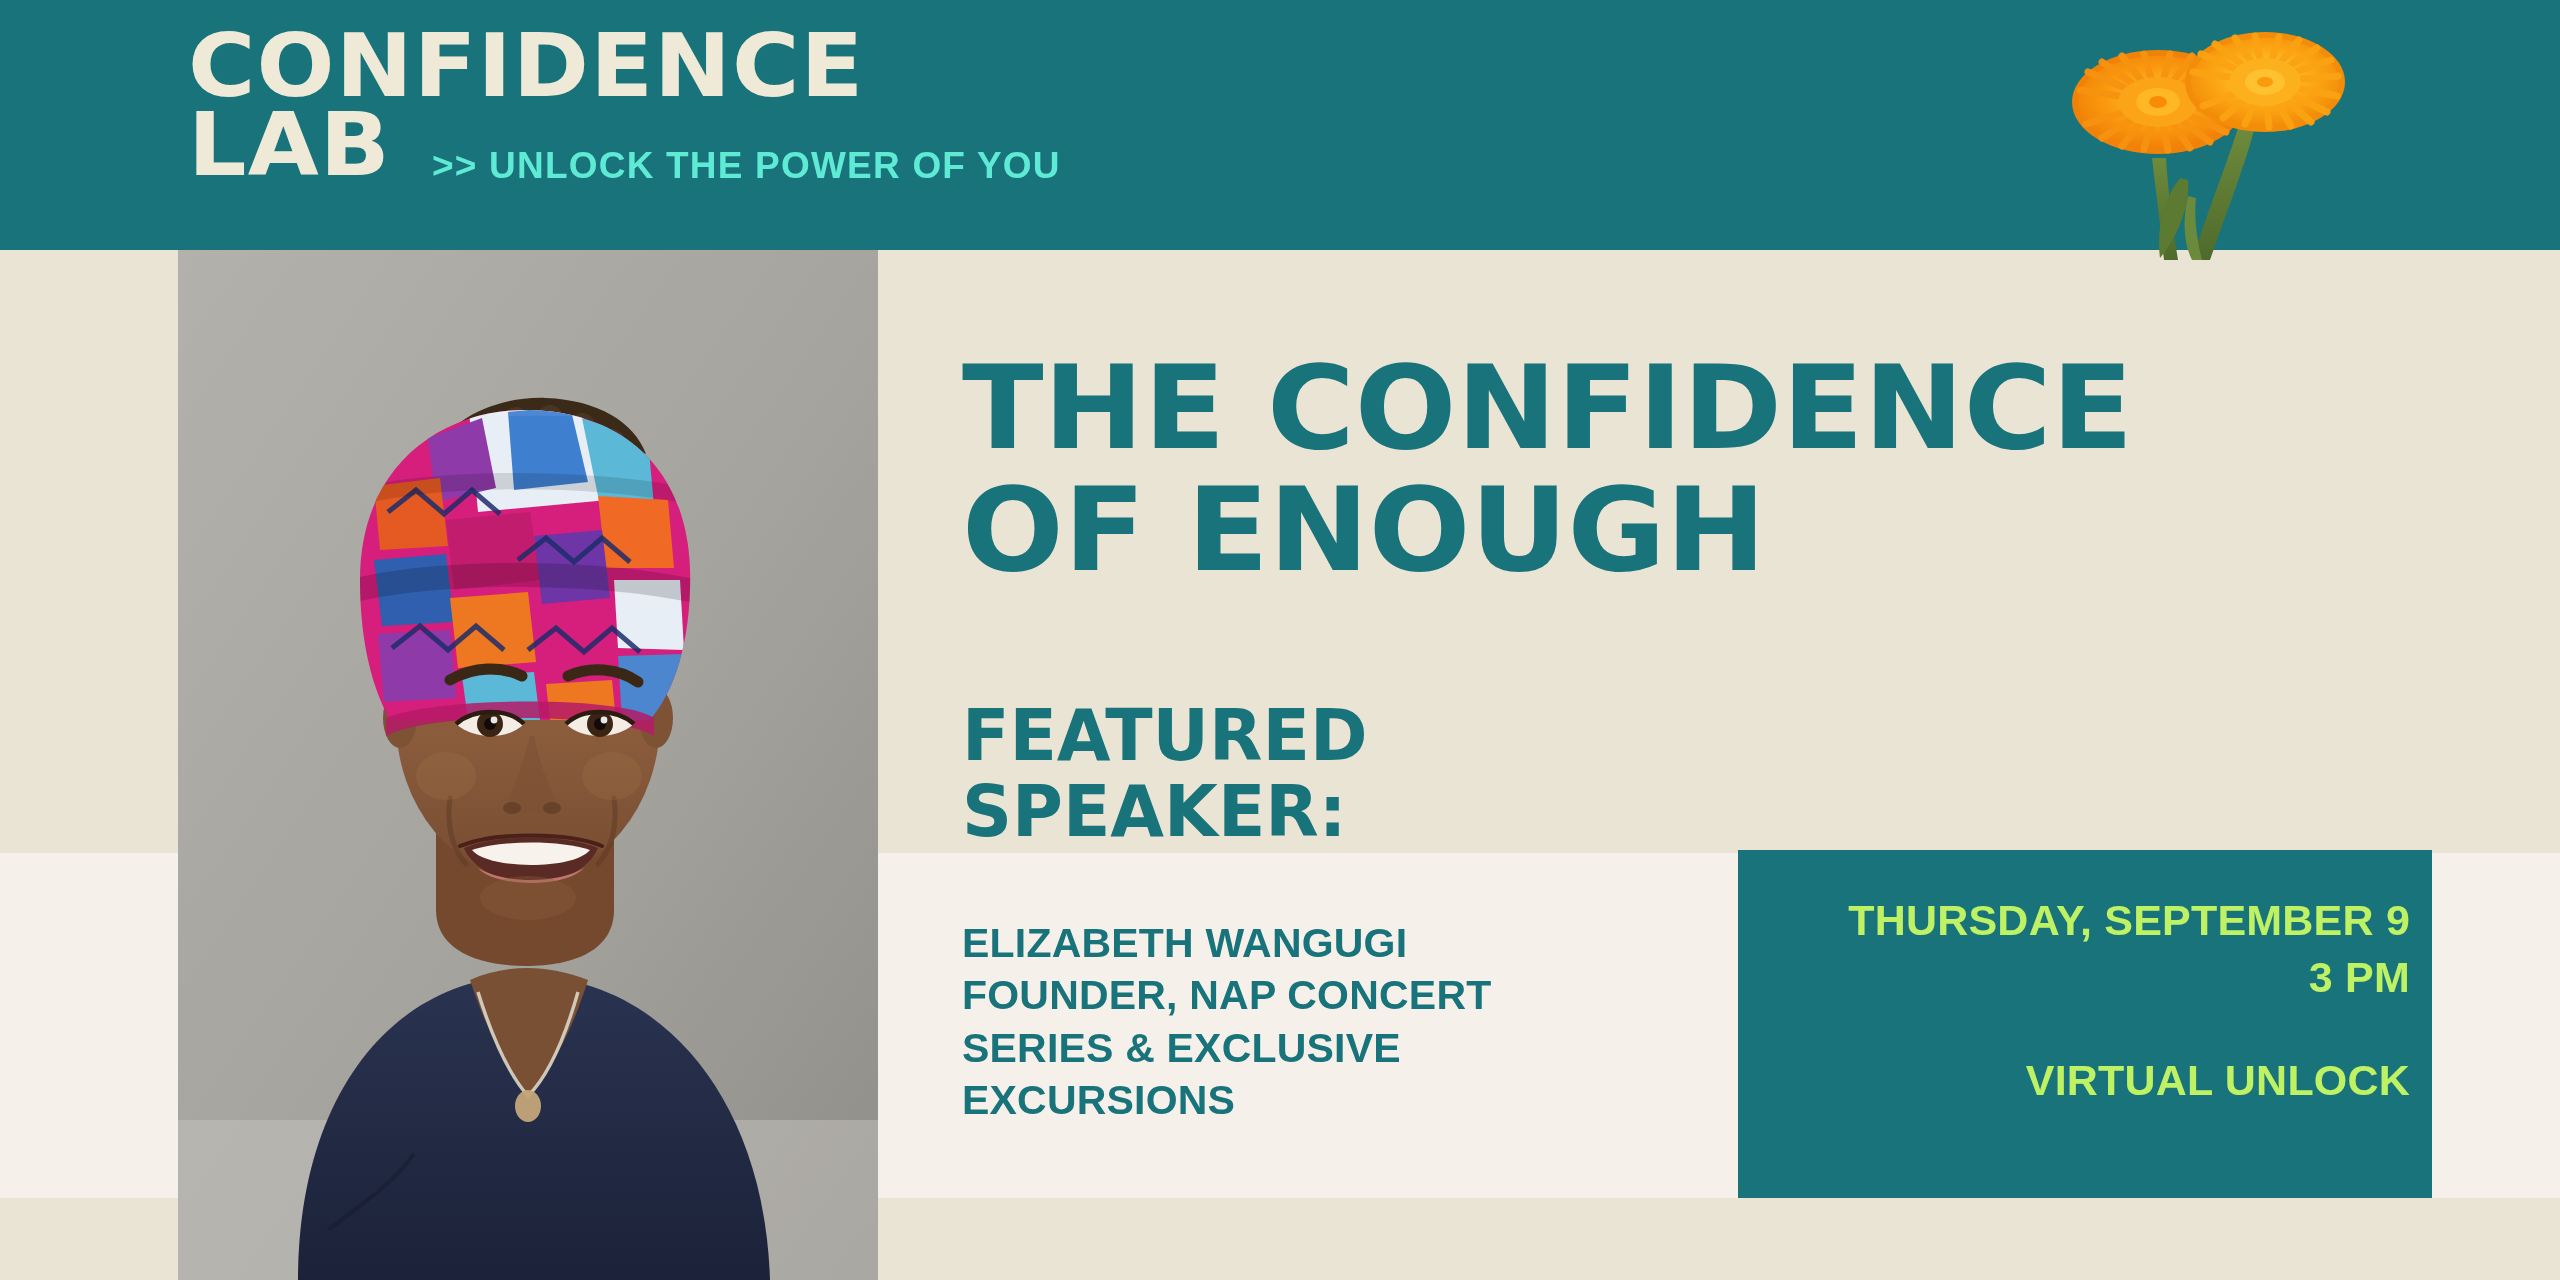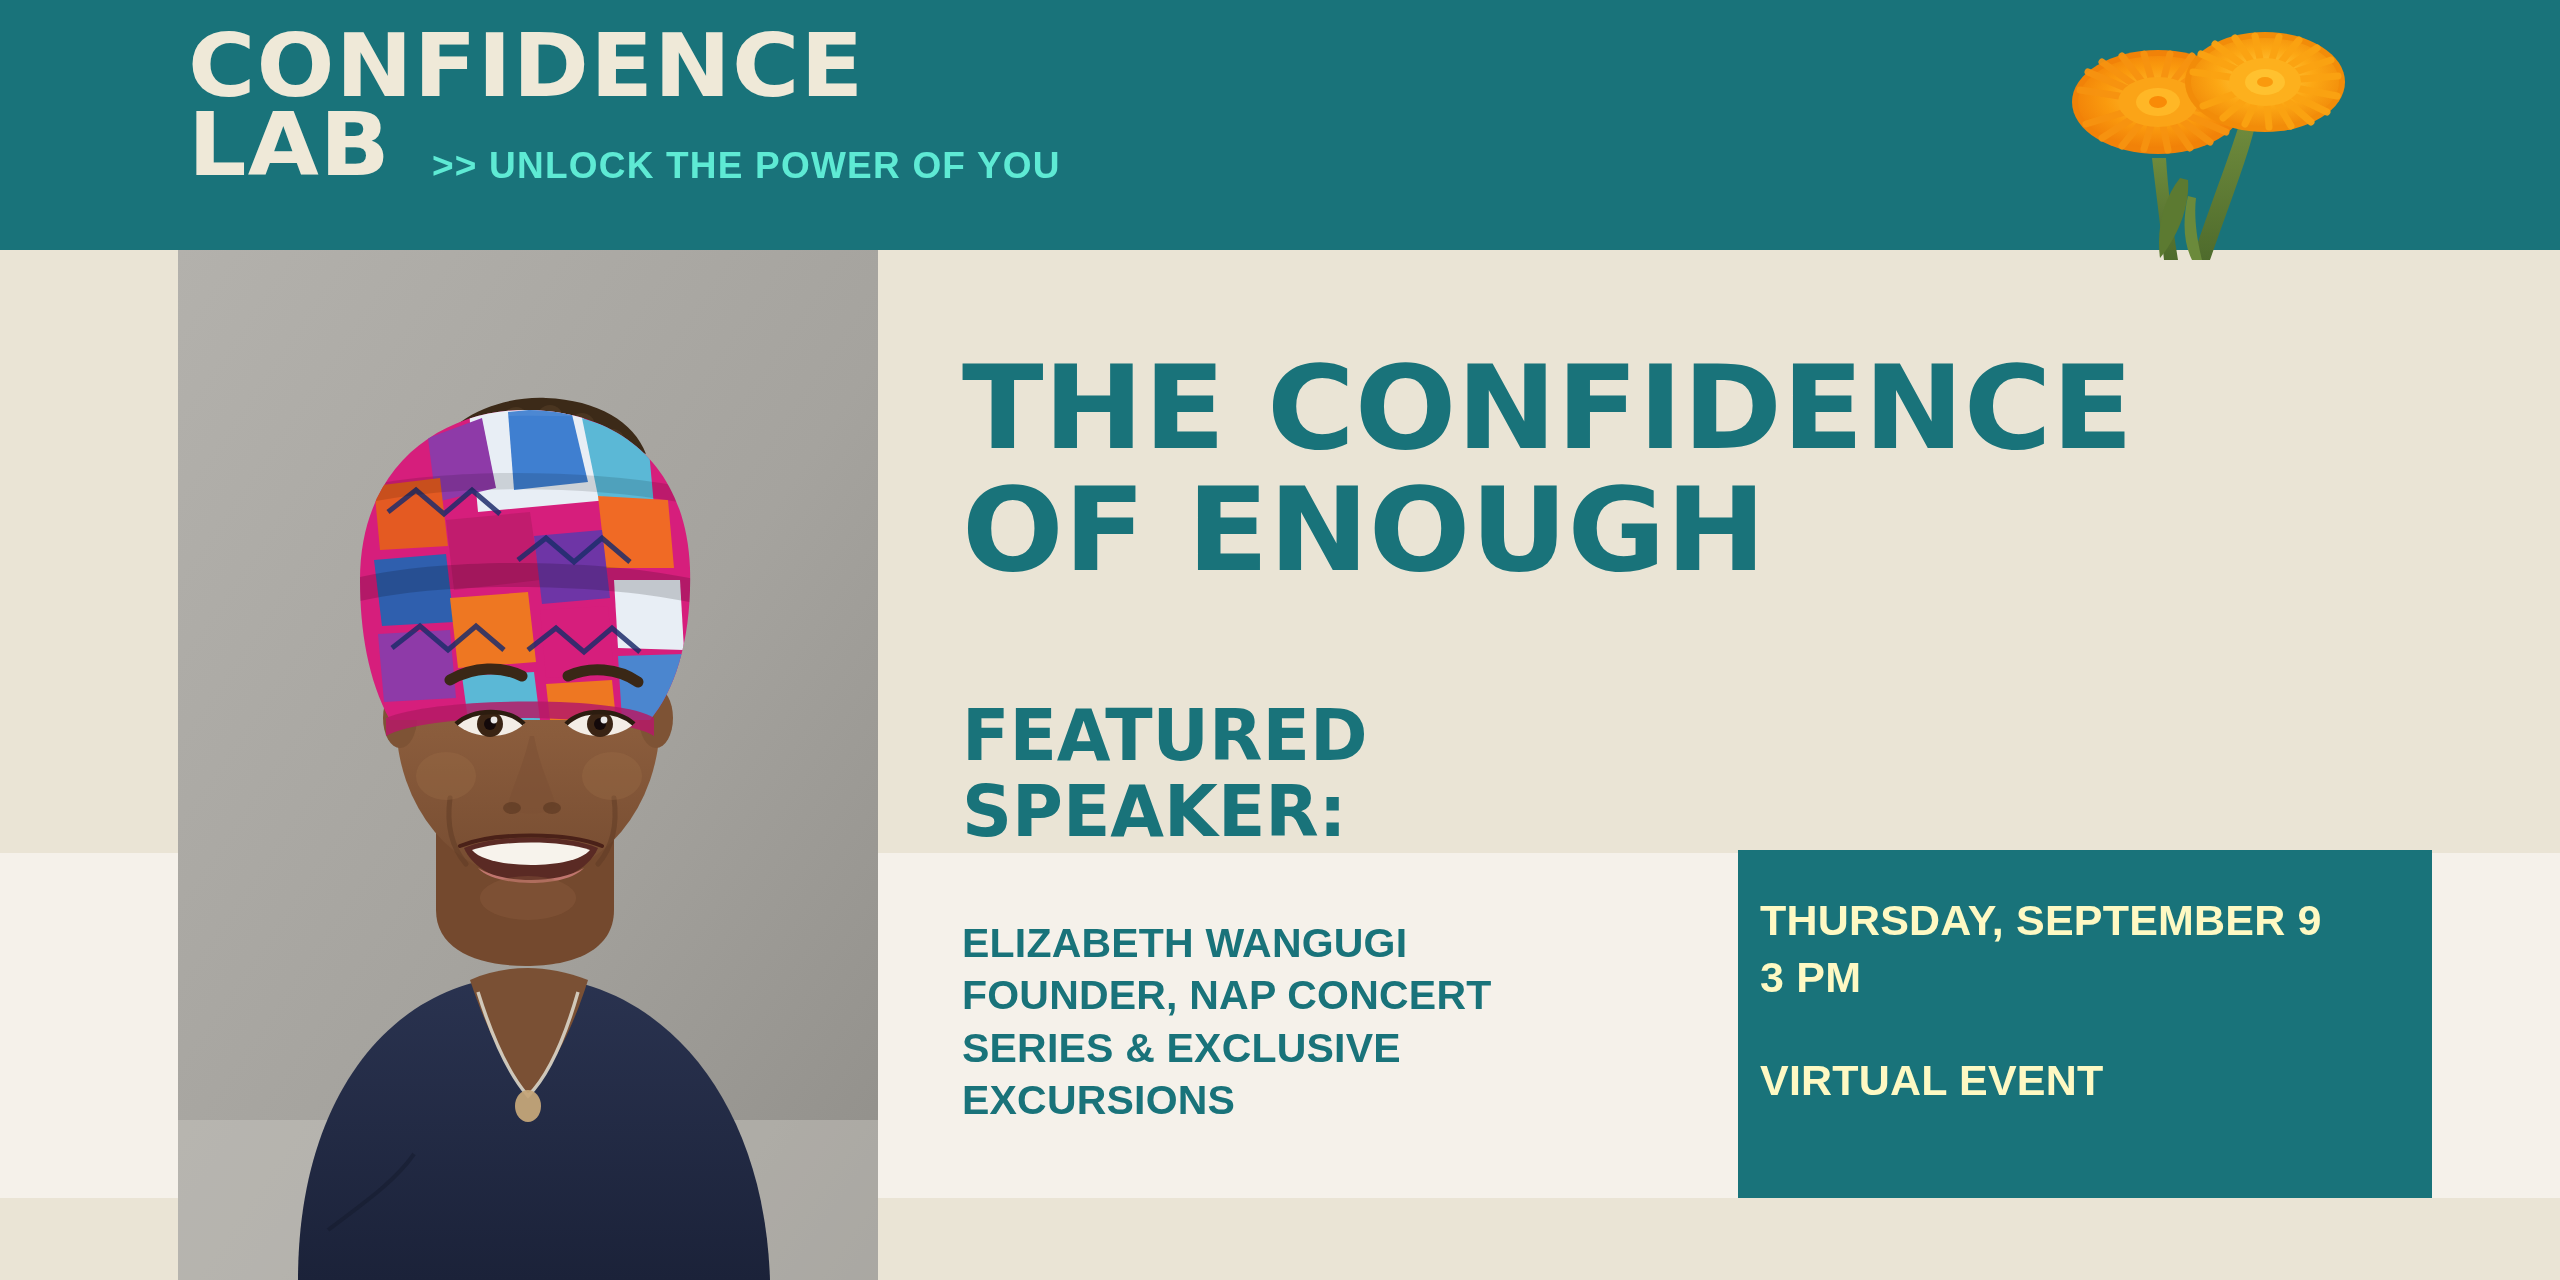--- a/index.html
+++ b/index.html
@@ -155,25 +155,26 @@
     top: 850px;
     width: 694px;
     height: 348px;
     background: #19737A;
   }
   .event-text {
     position: absolute;
     left: 22px;
     top: 42px;
     width: 650px;
-    color: #fef9c3;
+    color: #bef264;
     font-size: 43px;
     font-weight: bold;
     line-height: 1.32;
     letter-spacing: 0.2px;
+    text-align: right;
   }
   .event-gap { height: 46px; }
   .event-text div { white-space: nowrap; }
 </style>
 </head>
 <body>
 
 <div class="poster">
 
   <div class="band-cream-top"></div>
@@ -419,17 +420,17 @@
     <div>FOUNDER, NAP CONCERT</div>
     <div>SERIES &amp; EXCLUSIVE</div>
     <div>EXCURSIONS</div>
   </div>
 
   <div class="event-box">
     <div class="event-text">
       <div>THURSDAY, SEPTEMBER 9</div>
       <div>3 PM</div>
       <div class="event-gap"></div>
-      <div>VIRTUAL EVENT</div>
+      <div>VIRTUAL UNLOCK</div>
     </div>
   </div>
 
 </div>
 
 </body></html>

